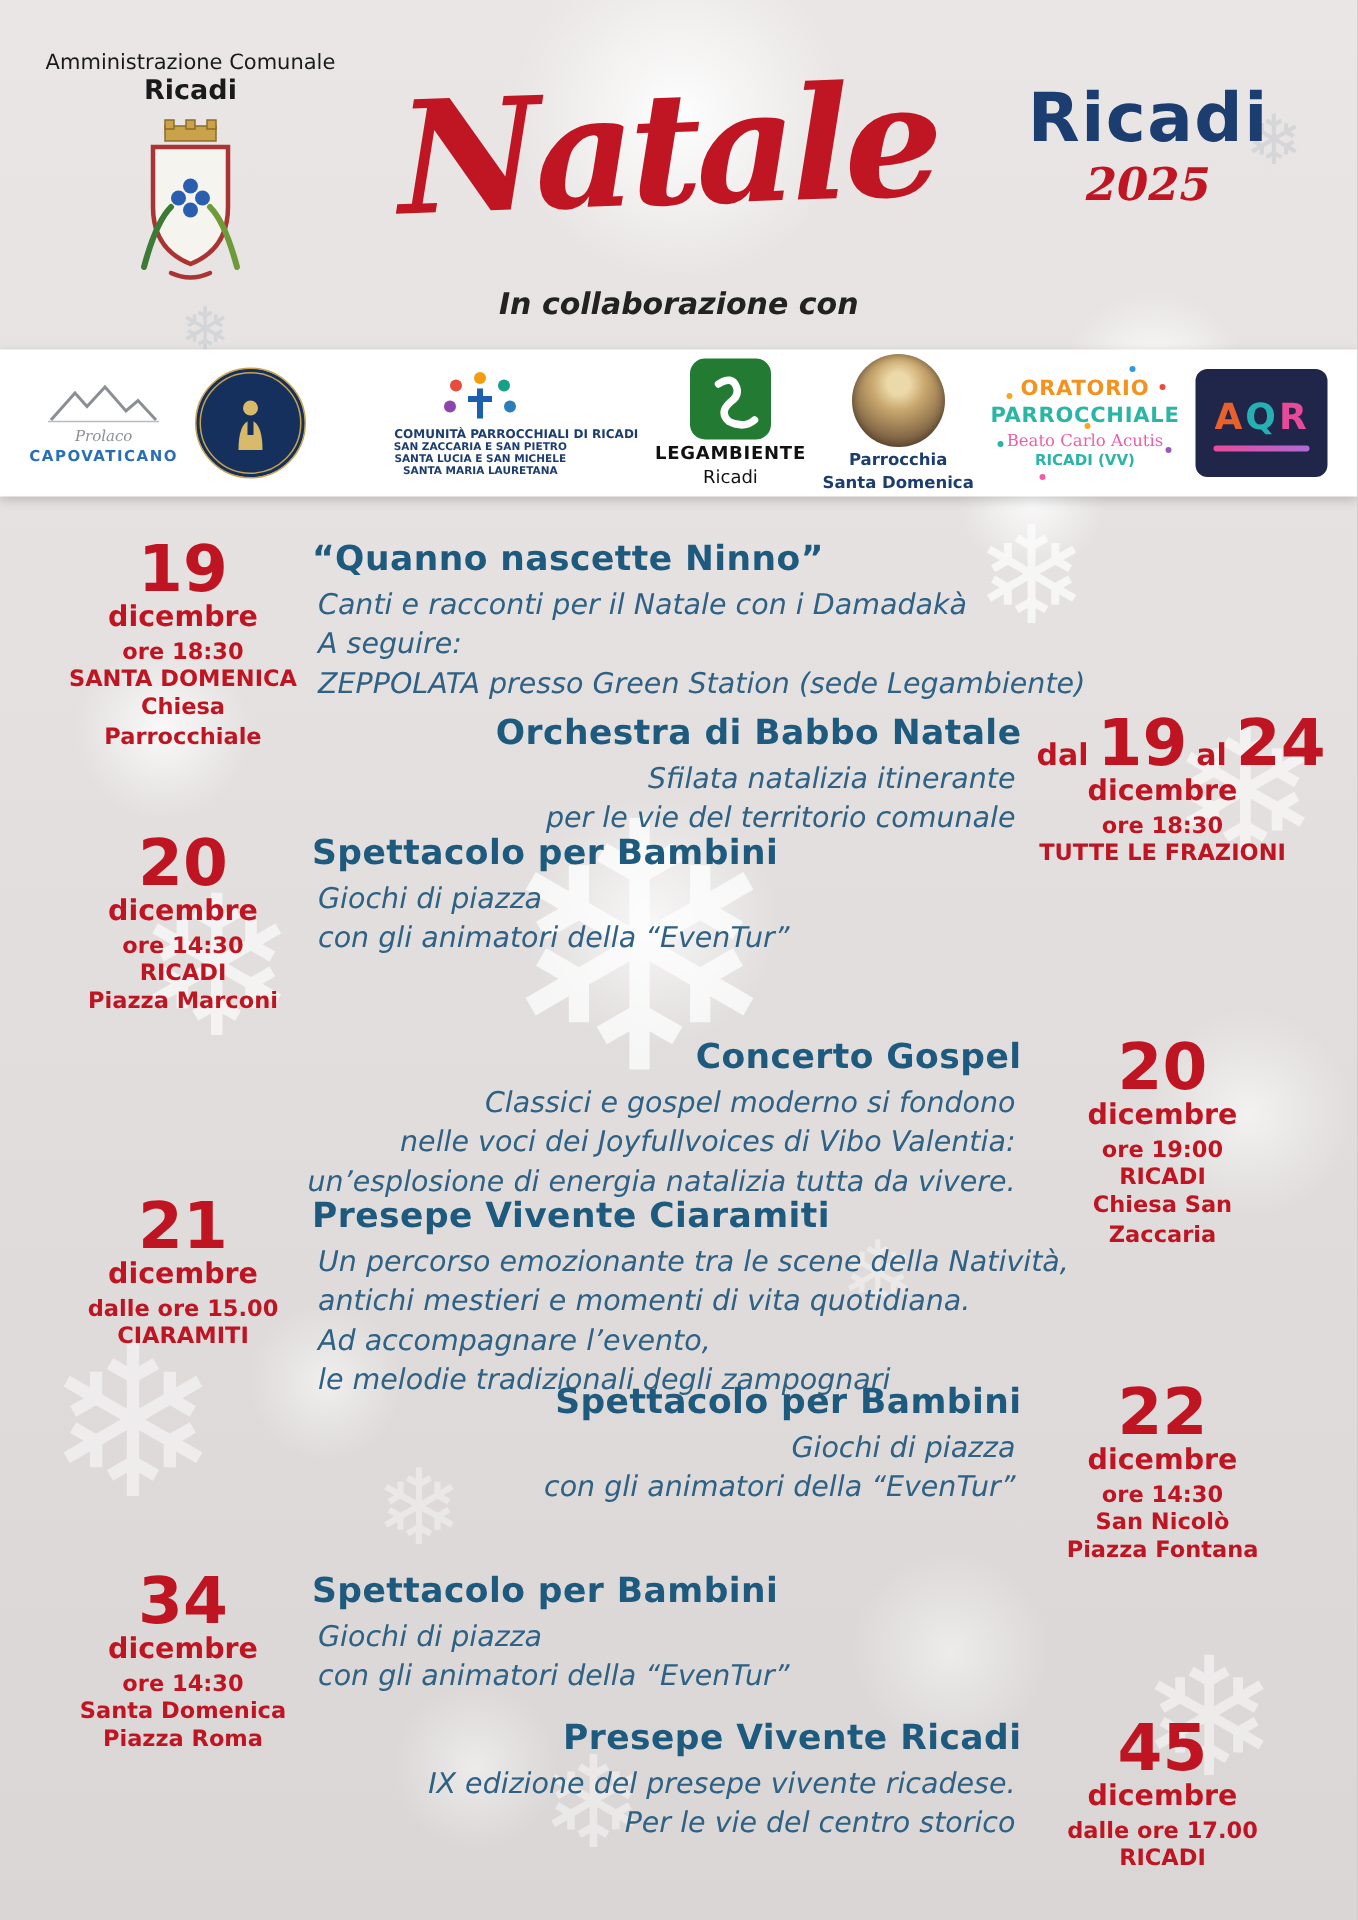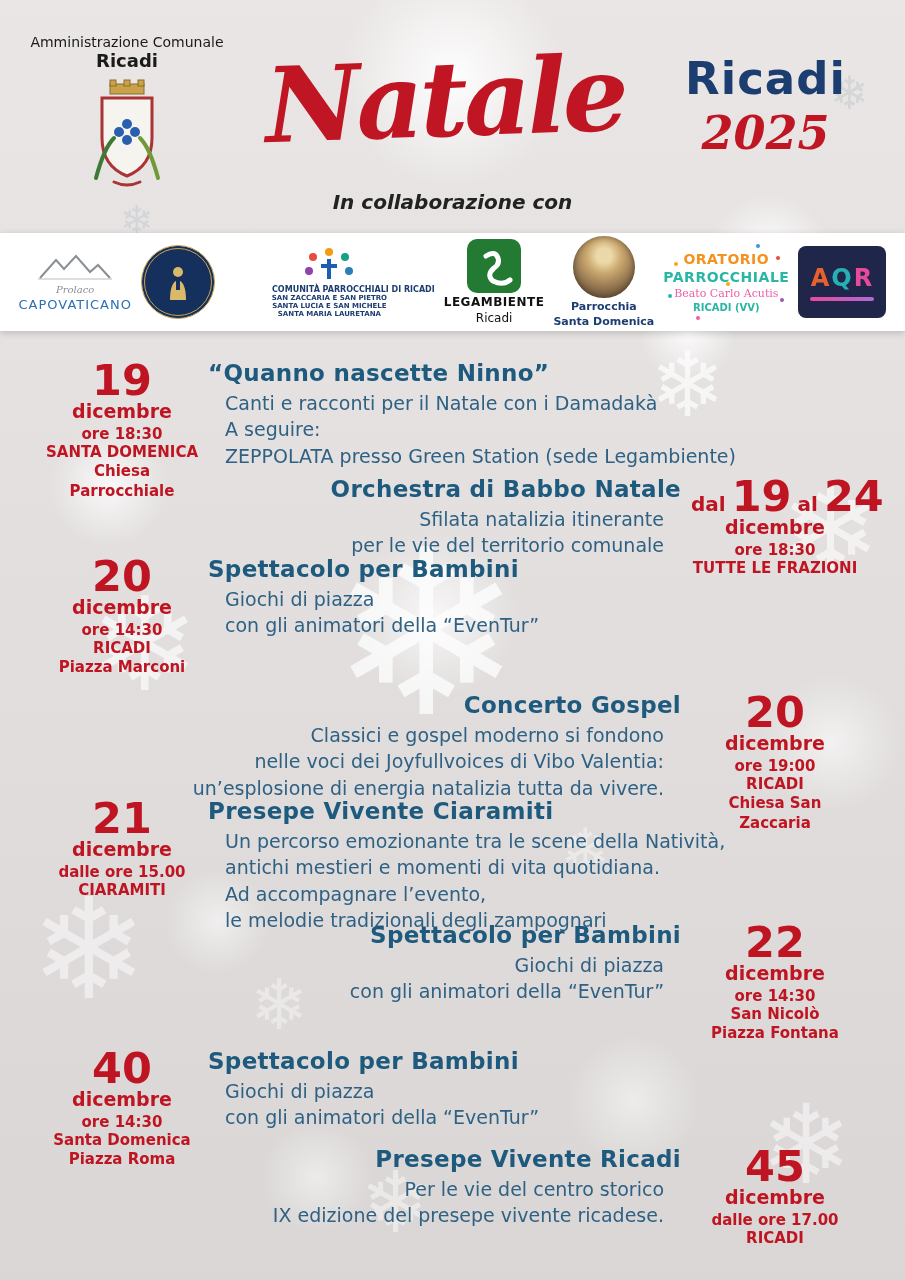--- a/index.html
+++ b/index.html
@@ -25,31 +25,31 @@
   .muni .l1{font-size:14px;font-weight:normal;}
   .muni .l2{font-size:18px;font-weight:bold;}
   .coa{position:absolute;left:86px;top:78px;}
   .natale{position:absolute;left:225px;top:38px;width:440px;text-align:center;
     font-family:"DejaVu Serif","Liberation Serif",serif;font-style:italic;font-weight:bold;
     font-size:104px;color:#c01623;transform:rotate(-2deg);letter-spacing:-4px;}
   .ricadi-big{position:absolute;left:648px;top:52px;width:235px;text-align:center;
     color:#1c3d70;font-weight:bold;font-size:45px;letter-spacing:1px;}
   .year{position:absolute;left:648px;top:106px;width:235px;text-align:center;
     font-family:"DejaVu Serif","Liberation Serif",serif;font-style:italic;font-weight:bold;
-    font-size:46px;color:#c01623;}
+    font-size:30px;color:#c01623;}
   .collab{position:absolute;left:0;right:0;top:190px;text-align:center;
     font-size:20px;font-weight:bold;font-style:italic;color:#222;}
 
   
   .strip{position:absolute;left:0;right:0;top:233px;height:98px;background:#ffffff;
     box-shadow:0 2px 7px rgba(0,0,0,.18);display:flex;align-items:center;
     justify-content:space-around;padding:0 14px;}
   .logo-cell{display:flex;flex-direction:column;align-items:center;justify-content:center;gap:2px;}
   .prolaco-t1{font-family:"DejaVu Serif",serif;font-style:italic;font-size:10px;color:#8a8f94;}
-  .prolaco-t2{font-size:13px;font-weight:normal;color:#2a6fb5;letter-spacing:1px;}
+  .prolaco-t2{font-size:10px;font-weight:bold;color:#2a6fb5;letter-spacing:1px;}
   .badge-circle{width:66px;height:66px;border-radius:50%;background:#16305e;
     border:4px double #c9a24a;display:flex;align-items:center;justify-content:center;}
   .badge-circle svg{display:block;}
   .cp-lines{text-align:center;color:#1c3d70;font-weight:bold;}
   .cp-l1{font-size:8px;padding-left:48px;}
   .cp-l2,.cp-l3,.cp-l4{font-size:7px;}
   .lega-sq{width:54px;height:54px;border-radius:10px;background:#237a33;display:flex;align-items:center;justify-content:center;}
   .lega-t1{font-size:12px;font-weight:bold;color:#111;letter-spacing:.5px;}
   .lega-t2{font-size:12px;color:#111;}
   .photo{width:62px;height:62px;border-radius:50%;
@@ -76,21 +76,21 @@
   .event.right .datecol{width:168px;}
   .bodycol{flex:1;color:#2e6184;}
   .event.right .bodycol{text-align:right;}
   .day{font-size:43px;line-height:.95;}
   .dayline{display:flex;align-items:baseline;gap:6px;}
   .dayline .small{font-size:20px;}
   .month{font-size:19px;line-height:1.15;}
   .dtime{font-size:15px;margin-top:2px;}
   .place{font-size:15px;line-height:1.3;}
   .etitle{margin:0 0 5px 0;font-size:23px;font-weight:bold;color:#1e5a7d;letter-spacing:.3px;}
-  .bodycol p{margin:1px 17px;font-size:19px;line-height:1.34;}
+  .bodycol p{margin:1px 4px;font-size:19px;line-height:1.34;font-style:italic;}
 </style>
 </head>
 <body>
 
 <div class="page">
 
   <span class="flake" style="left:20px;top:230px;font-size:64px;color:#cdd0d4;opacity:.8;"></span>
   <span class="flake" style="left:120px;top:200px;font-size:40px;color:#cdd0d4;opacity:.7;"></span>
   <span class="flake" style="left:830px;top:70px;font-size:46px;color:#cdd0d4;opacity:.7;"></span>
   <span class="flake" style="left:330px;top:520px;font-size:230px;opacity:.75;"></span>
@@ -298,38 +298,38 @@
       <div class="day">22</div>
       <div class="month">dicembre</div>
       <div class="dtime">ore 14:30</div>
       <div class="place">San Nicolò</div>
       <div class="place">Piazza Fontana</div>
     </div>
   </section>
 
   <section class="event left" style="top:1048px;">
     <div class="datecol">
-      <div class="day">40</div>
+      <div class="day">34</div>
       <div class="month">dicembre</div>
       <div class="dtime">ore 14:30</div>
       <div class="place">Santa Domenica</div>
       <div class="place">Piazza Roma</div>
     </div>
     <div class="bodycol">
       <h3 class="etitle">Spettacolo per Bambini</h3>
       <p>Giochi di piazza</p>
       <p>con gli animatori della “EvenTur”</p>
     </div>
   </section>
 
   <section class="event right" style="top:1146px;">
     <div class="bodycol">
       <h3 class="etitle">Presepe Vivente Ricadi</h3>
+      <p>IX edizione del presepe vivente ricadese.</p>
       <p>Per le vie del centro storico</p>
-      <p>IX edizione del presepe vivente ricadese.</p>
     </div>
     <div class="datecol">
       <div class="day">45</div>
       <div class="month">dicembre</div>
       <div class="dtime">dalle ore 17.00</div>
       <div class="place">RICADI</div>
     </div>
   </section>
 
 </div>

